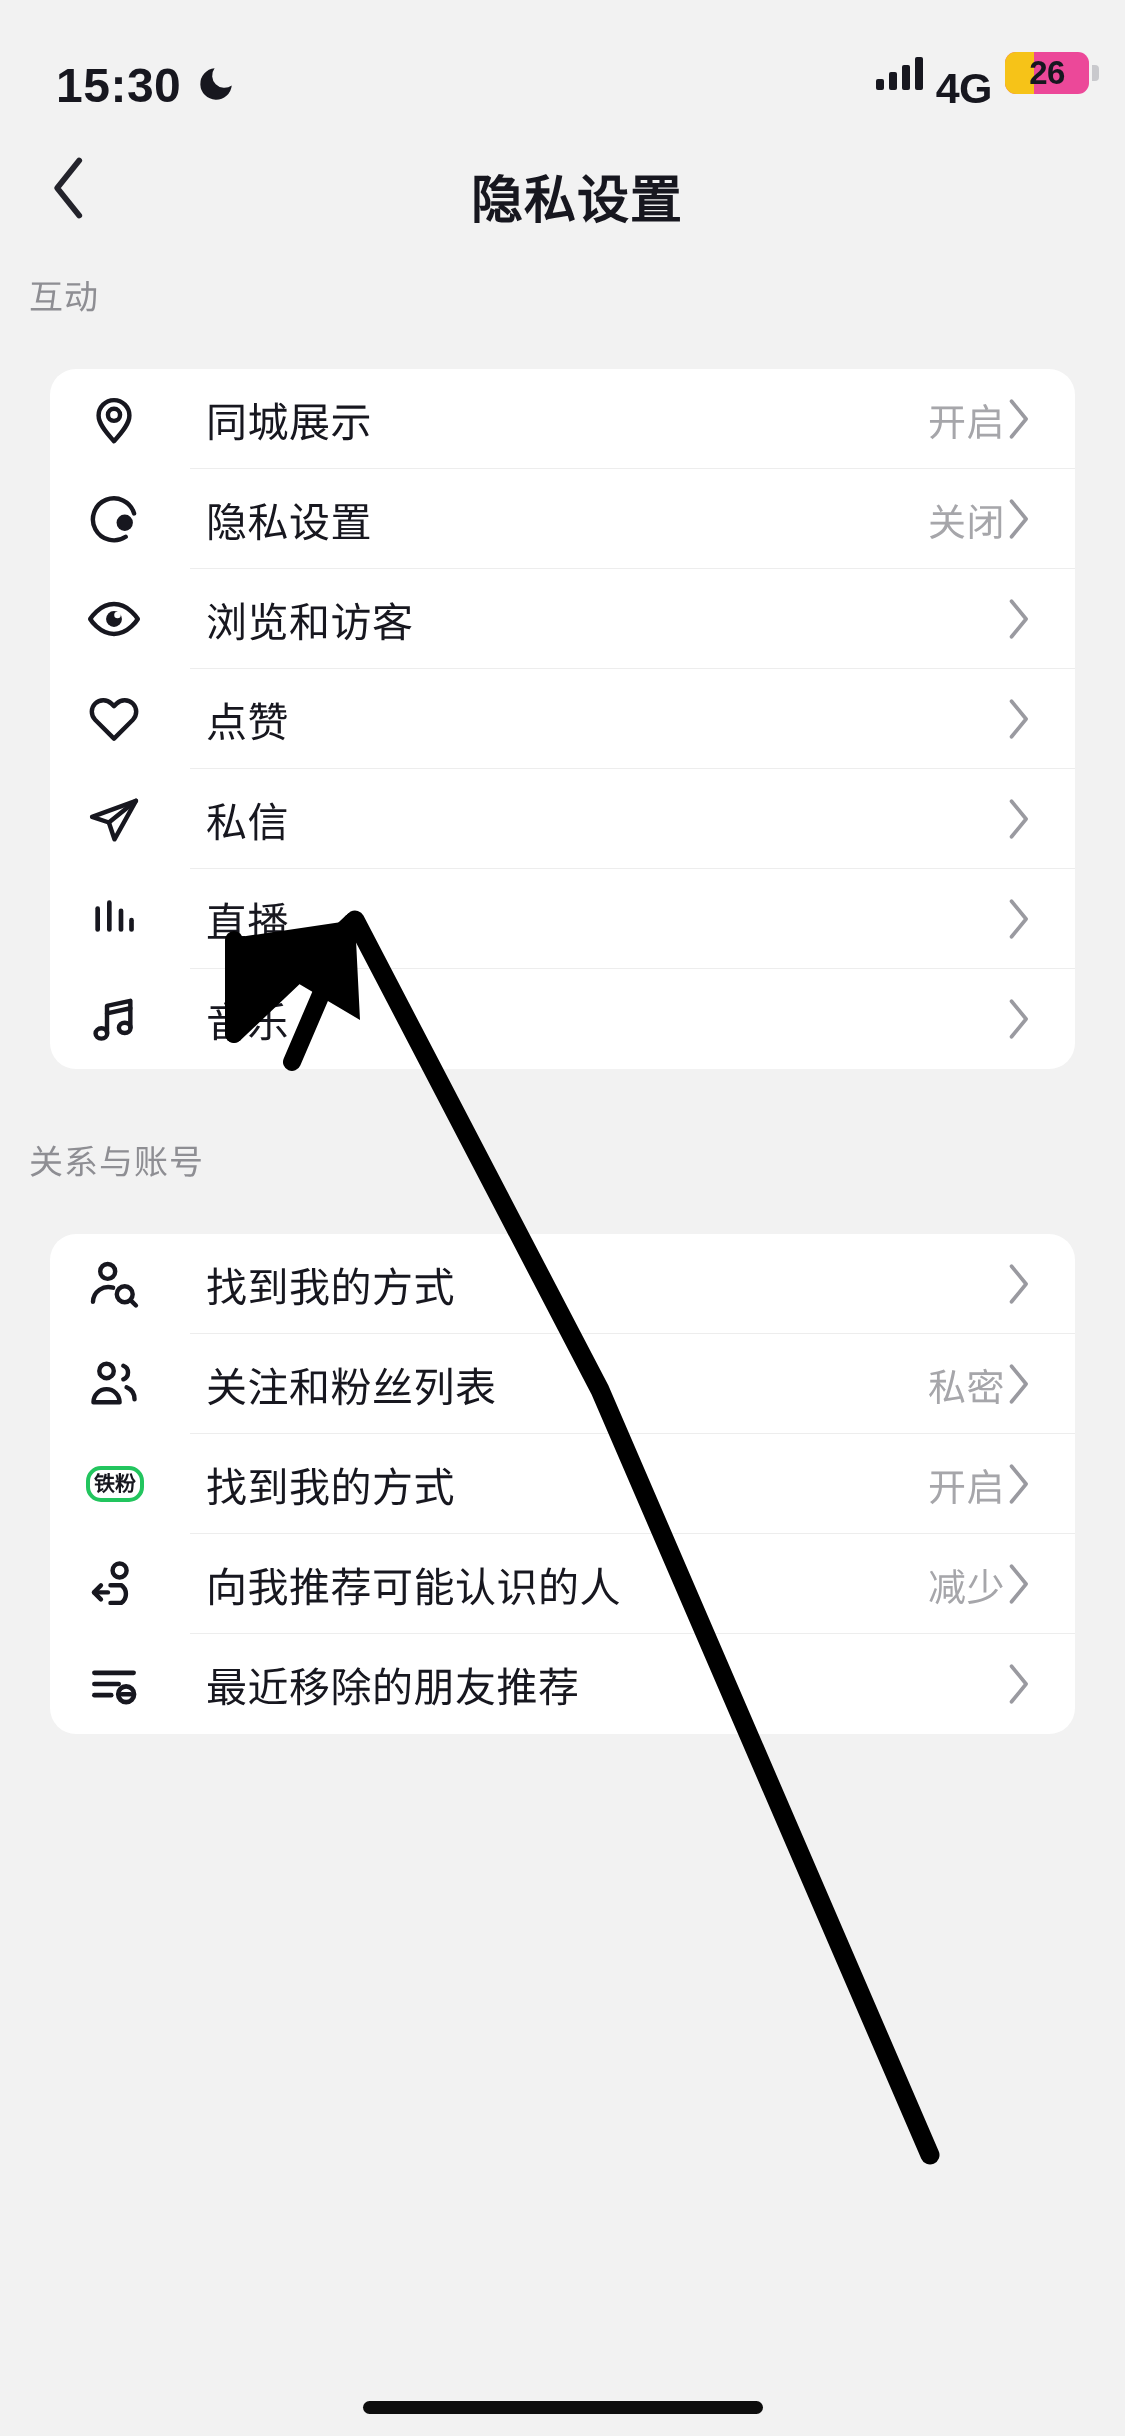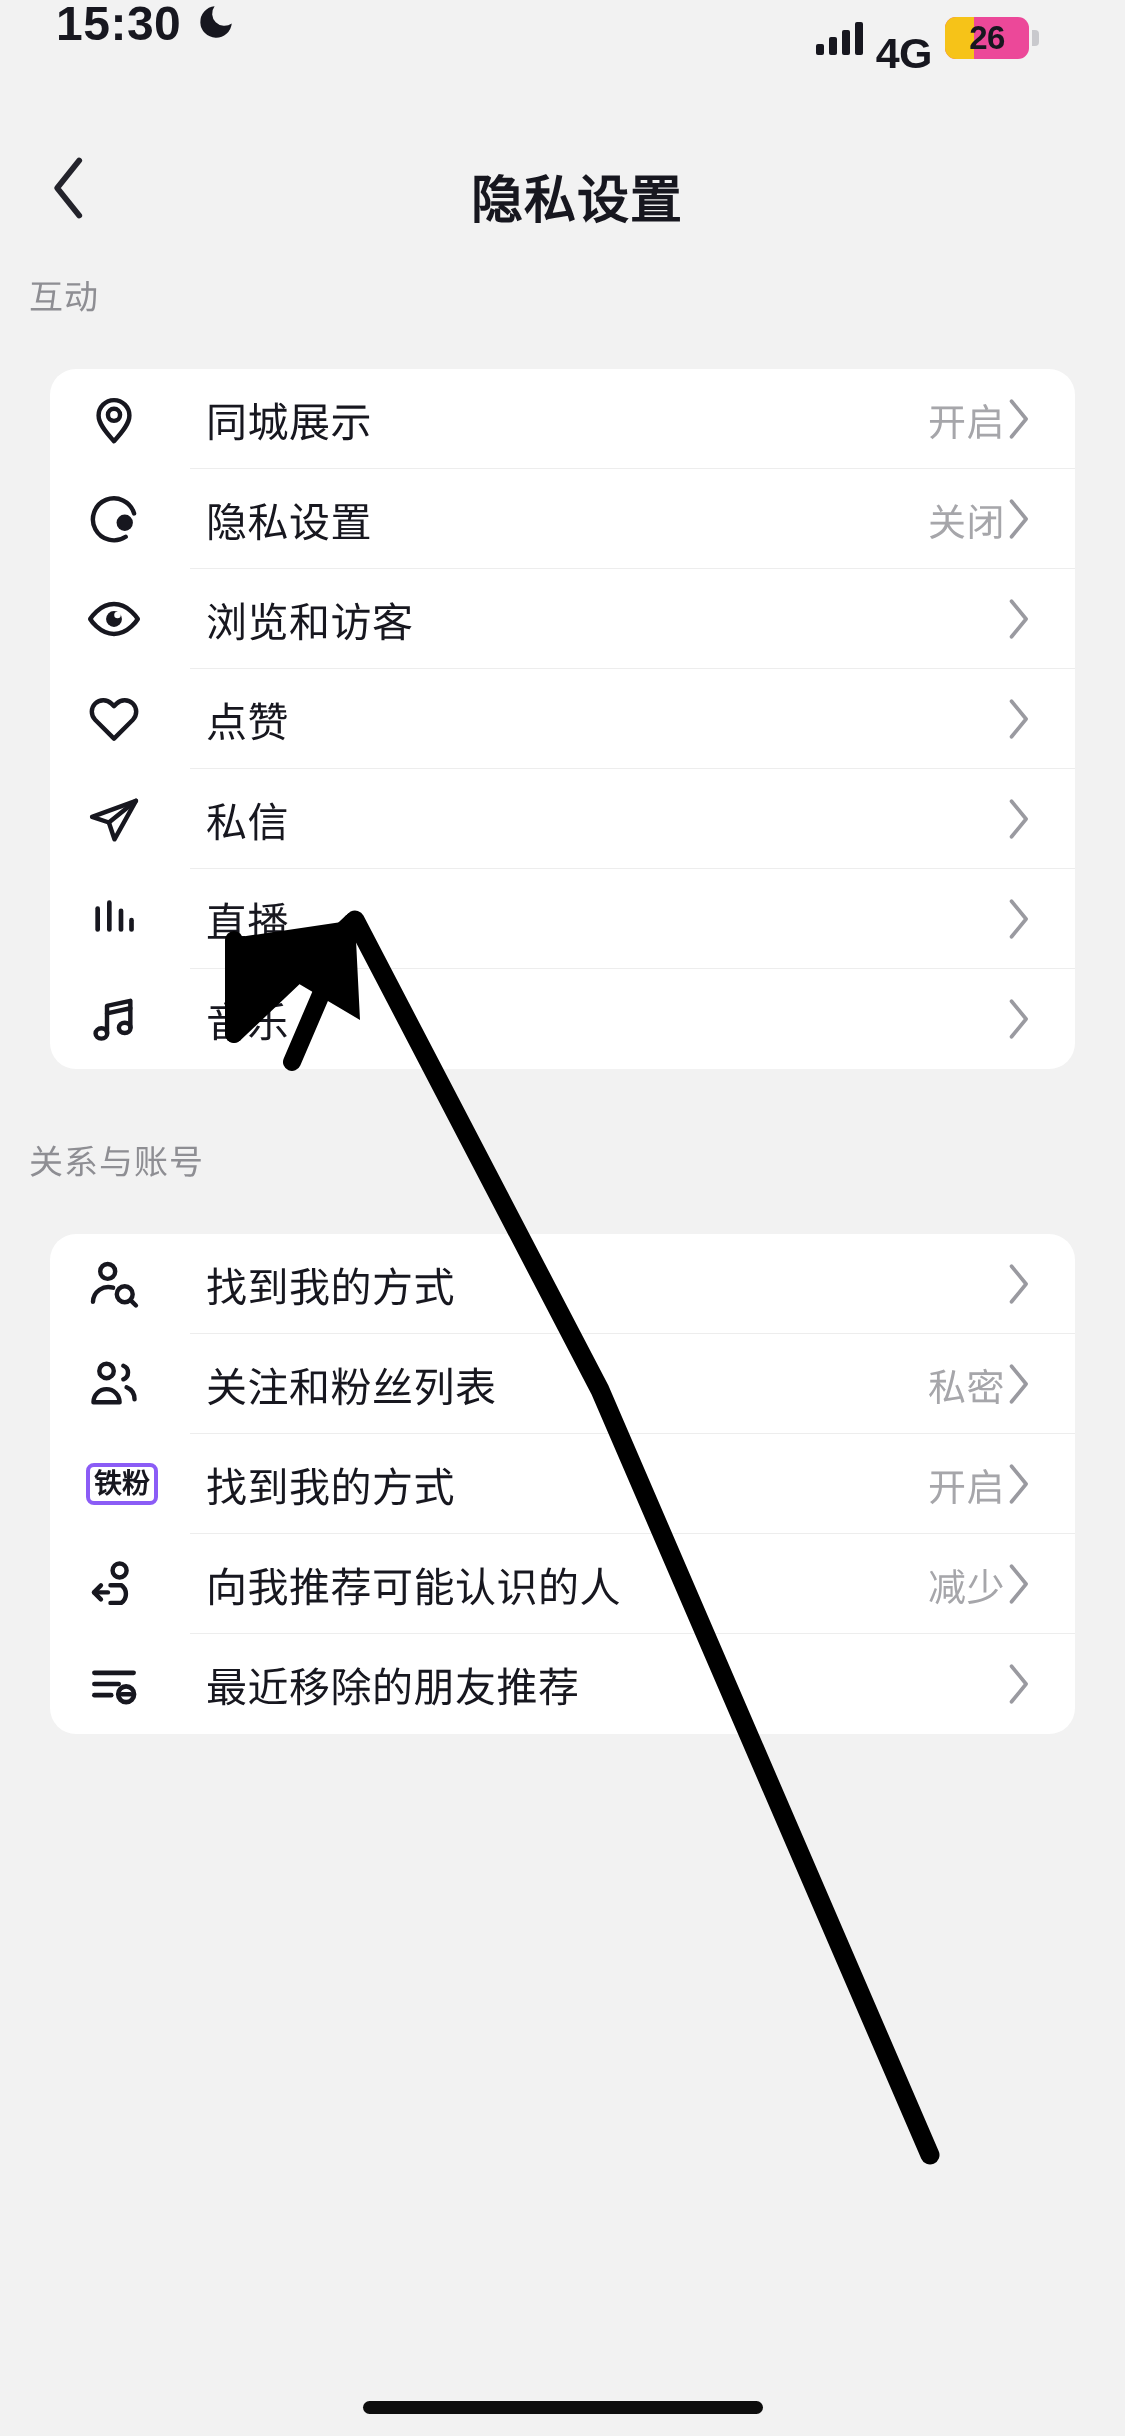--- a/index.html
+++ b/index.html
@@ -19,23 +19,23 @@
     -webkit-font-smoothing: antialiased;
   }
 
   
   .status-bar {
     position: absolute;
     top: 0; left: 0;
     width: 1125px;
     height: 110px;
     display: flex;
-    align-items: flex-start;
+    align-items: flex-end;
     justify-content: space-between;
-    padding: 0 86px 0 56px;
+    padding: 0 26px 0 56px;
     box-sizing: border-box;
   }
   .status-left {
     display: flex;
     align-items: center;
     gap: 14px;
   }
   .status-time {
     font-size: 48px;
     font-weight: 700;
@@ -198,24 +198,24 @@
     width: 26px;
     flex: 0 0 26px;
     display: flex;
     align-items: center;
     justify-content: center;
   }
 
   
   .fan-badge {
     box-sizing: border-box;
-    border: 4px solid #8b5cf6;
-    border-radius: 8px;
+    border: 4px solid #22c55e;
+    border-radius: 15px;
     padding: 2px 4px;
-    font-size: 28px;
+    font-size: 21px;
     font-weight: 700;
     color: #17171f;
     line-height: 1.1;
     letter-spacing: 0px;
     white-space: nowrap;
   }
 
   
   .annotation {
     position: absolute;

